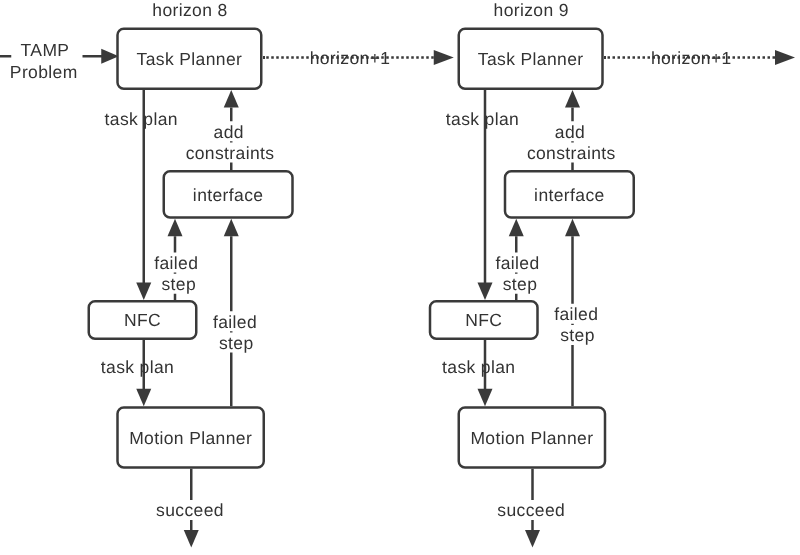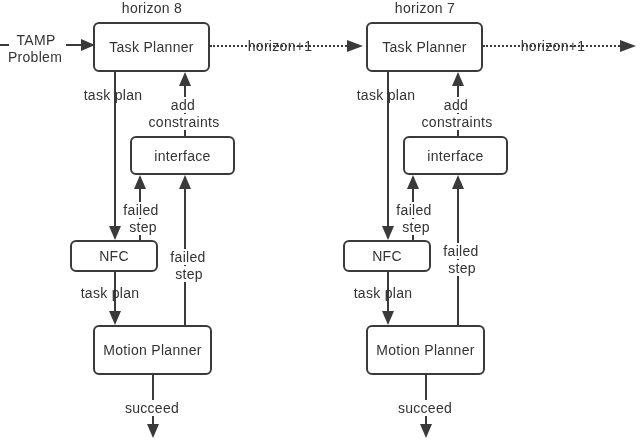--- a/index.html
+++ b/index.html
@@ -148,21 +148,21 @@
     <div class="box" style="left:93px; top:325px; width:119px; height:50px">
       <span>Motion Planner</span>
     </div>
 
     <div class="vline" style="left:152px; top:375px; height:51px"></div>
     <div class="ah ah-down" style="left:147px; top:424px"></div>
     <div class="lbl bg" style="left:152px; top:400px">succeed</div>
   </div>
 
   <div class="column" style="left:273px">
-    <div class="lbl" style="left:152px; top:0px">horizon 7</div>
+    <div class="lbl" style="left:152px; top:0px">horizon 9</div>
 
     <div class="box" style="left:93px; top:22px; width:117px; height:50px">
       <span>Task Planner</span>
     </div>
 
     <div class="dotline" style="left:210px; top:45px; width:137px"></div>
     <div class="ah ah-right" style="left:347px; top:40px; border-left-width:16px"></div>
     <div class="lbl" style="left:280px; top:38px">horizon+1</div>
 
     <div class="vline" style="left:114px; top:72px; height:156px"></div>

